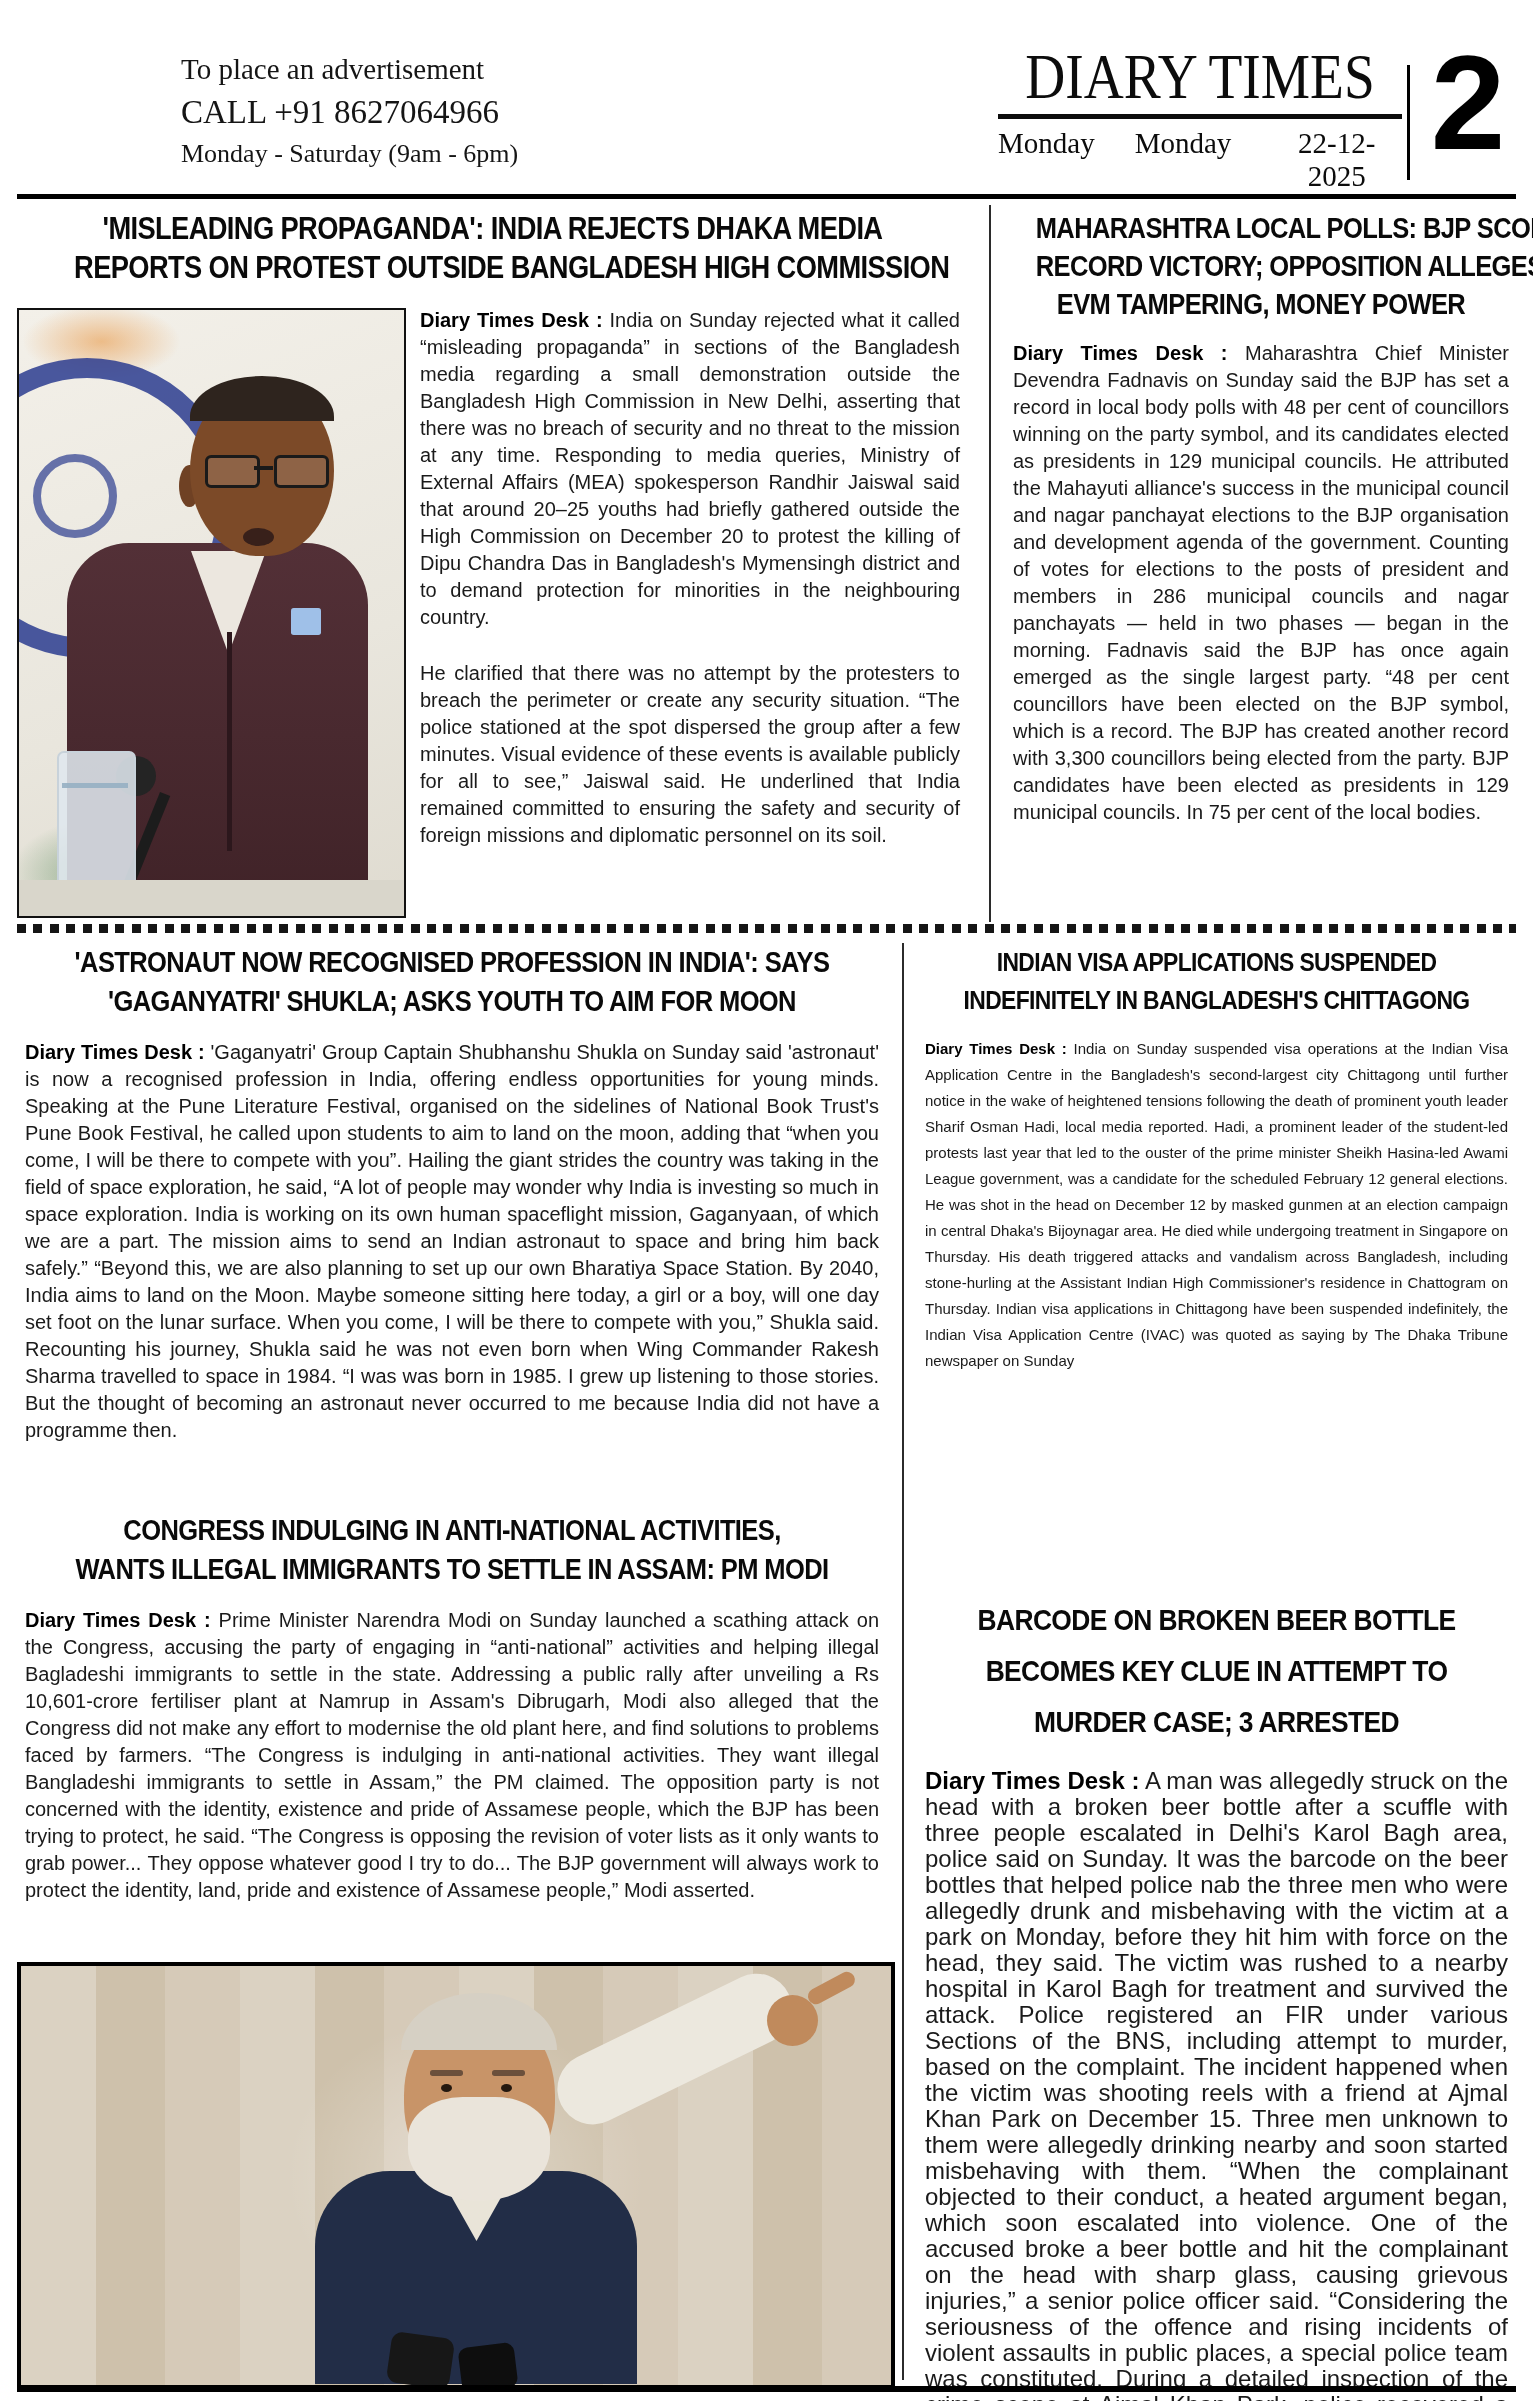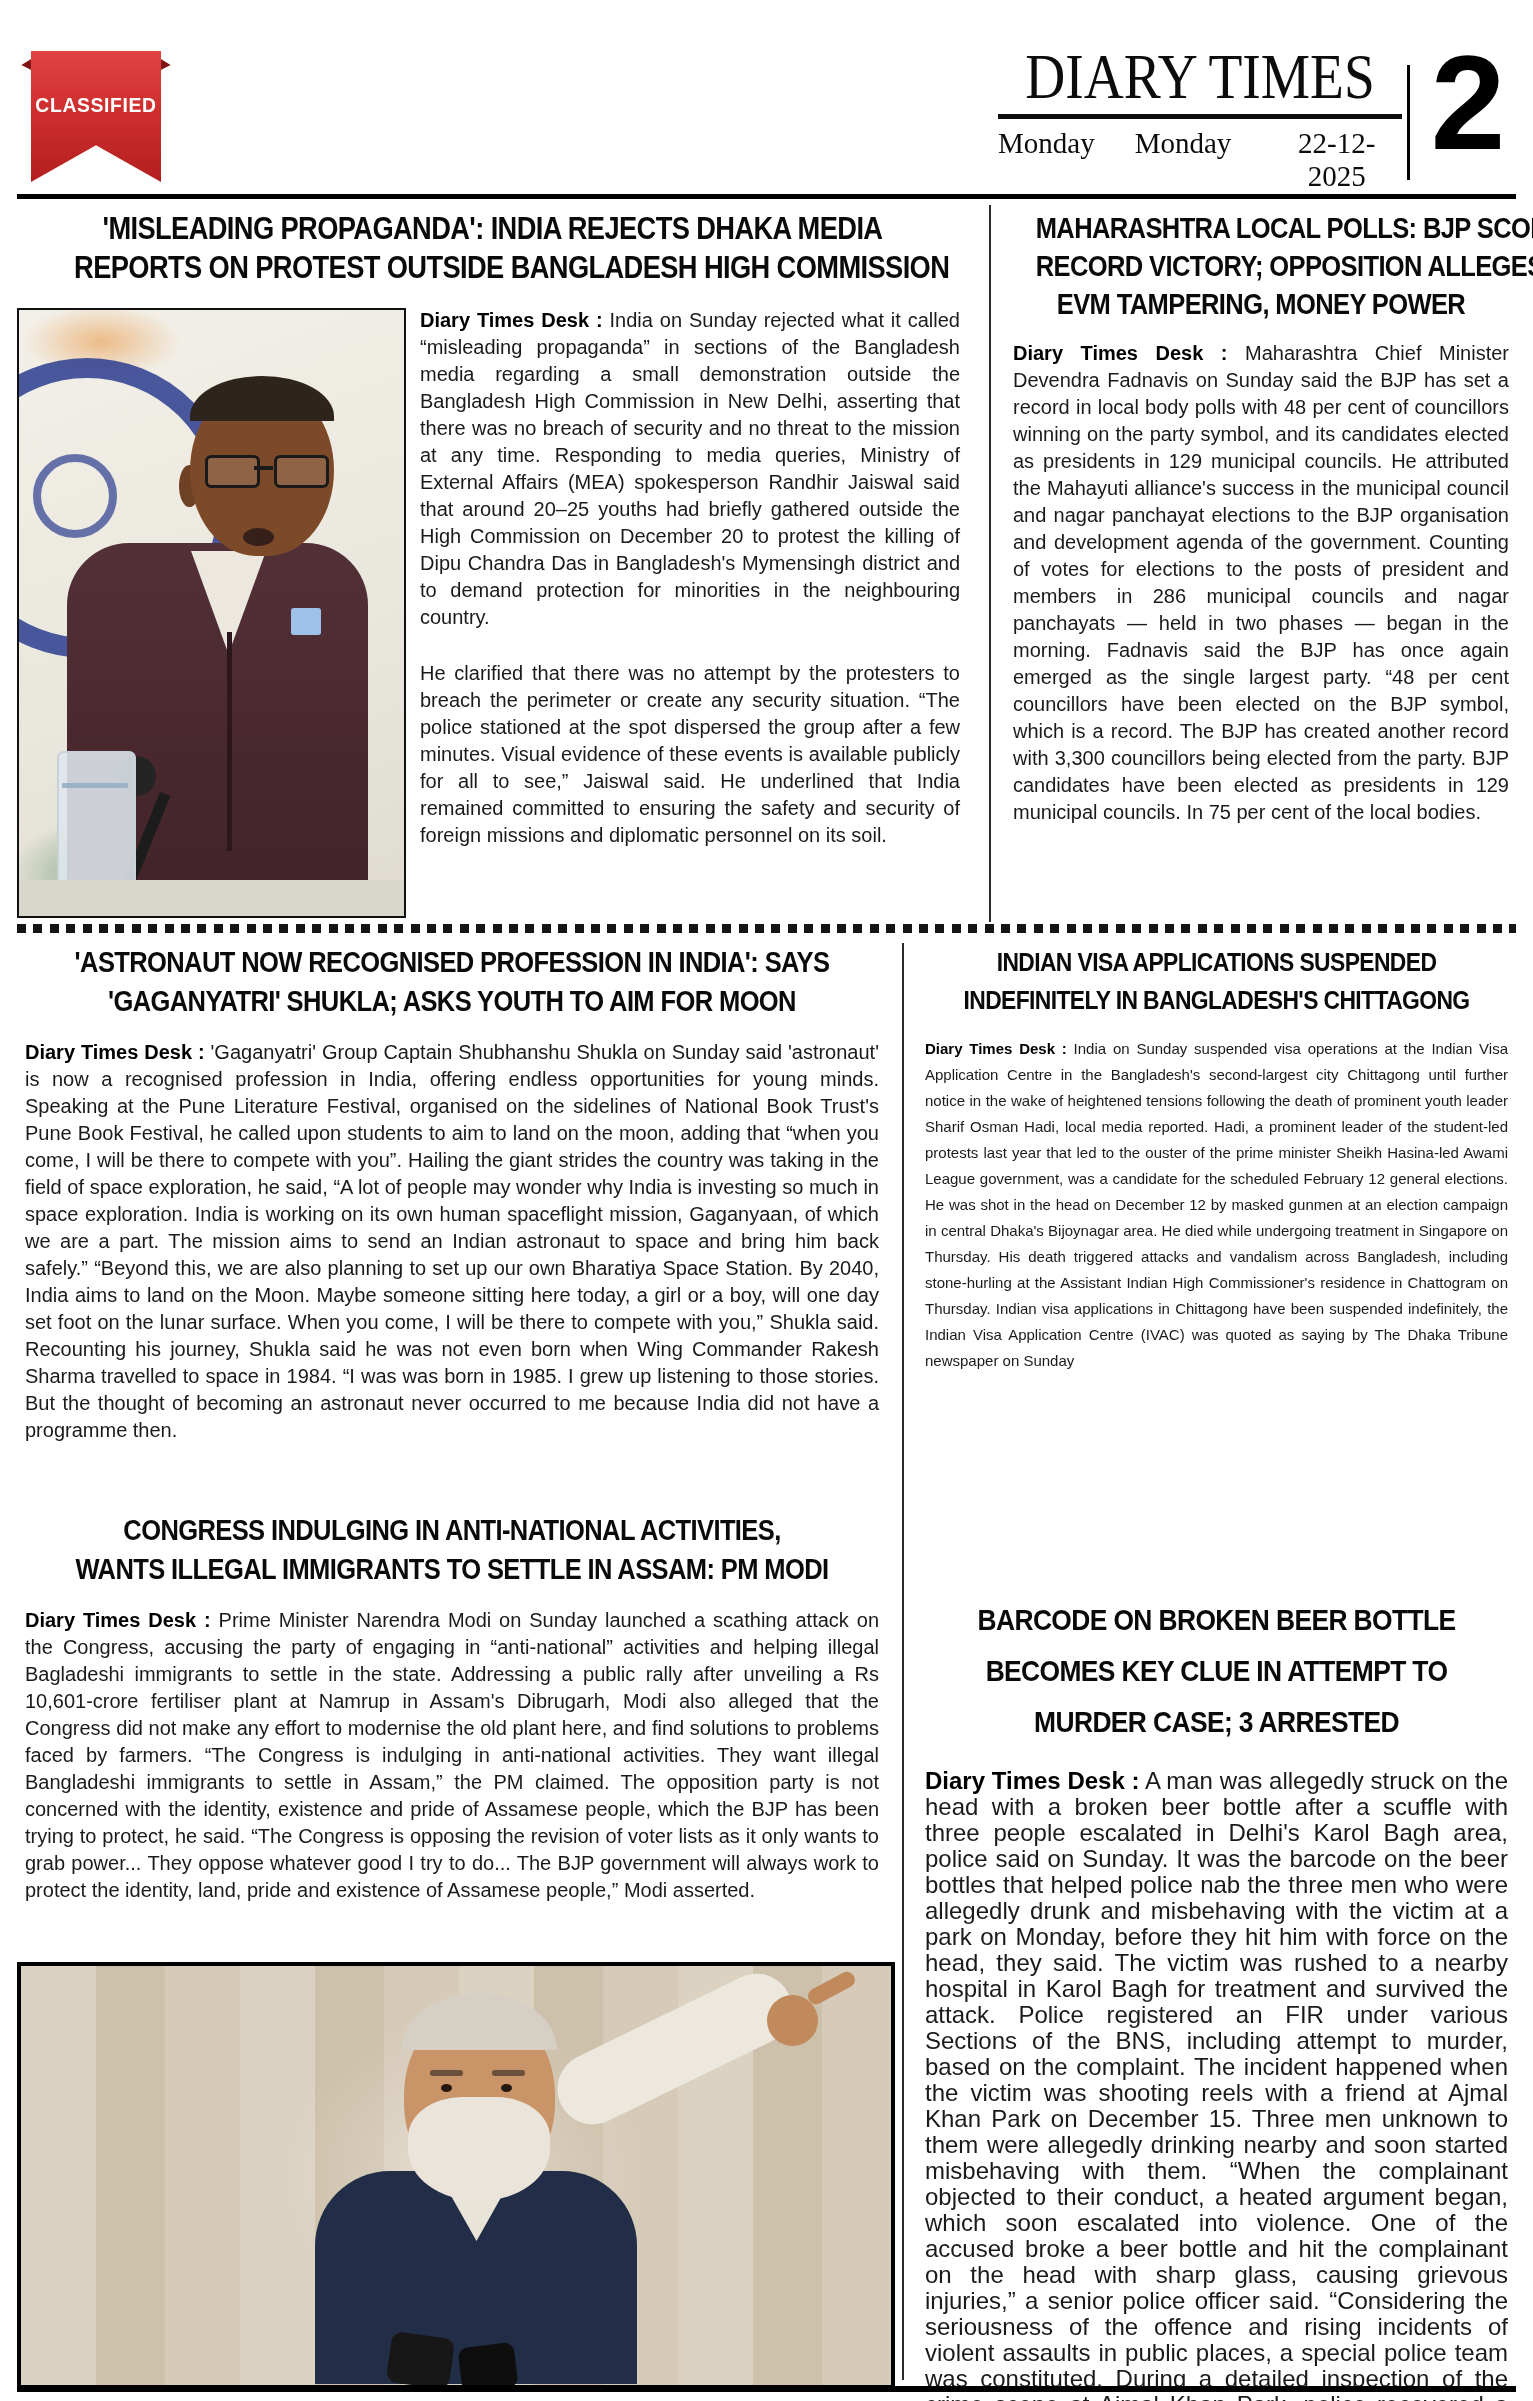--- a/index.html
+++ b/index.html
@@ -123,27 +123,26 @@
   .p2-mic1{position:absolute;left:368px;top:369px;width:63px;height:51px;background:#171717;
        border-radius:11px;transform:rotate(8deg);}
   .p2-mic2{position:absolute;left:439px;top:379px;width:56px;height:45px;background:#0e0e0e;
        border-radius:9.6px;transform:rotate(-7deg);}
 </style>
 </head>
 <body>
 
 <div class="page">
 
-  <div class="ribbon">
-    <div class="ribbon-flap l"></div>
-    <div class="ribbon-flap r"></div>
-    <div class="ribbon-body"></div>
-    <div class="ribbon-label">CLASSIFIED</div>
+
+  <div class="ad-block">
+    <div class="ad-l1">To place an advertisement</div>
+    <div class="ad-l2">CALL +91 8627064966</div>
+    <div class="ad-l3">Monday - Saturday (9am - 6pm)</div>
   </div>
-
 
   <div class="mast">
     <div class="mast-title">DIARY TIMES</div>
     <div class="mast-rule"></div>
     <div class="mast-sub">
       <span>Monday</span>
       <span>Monday</span>
       <span>22-12-2025</span>
     </div>
   </div>

